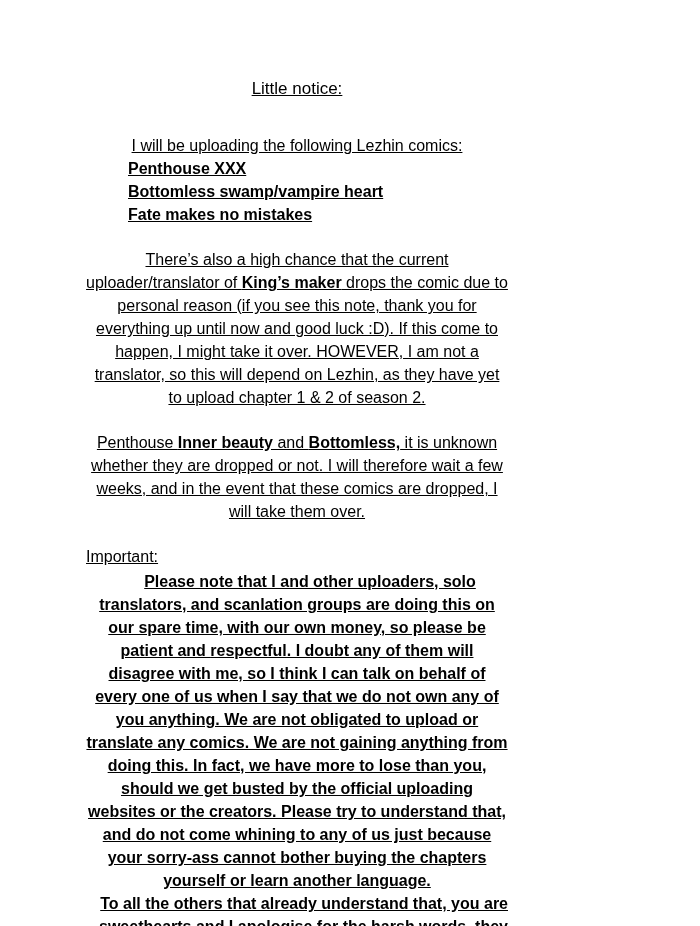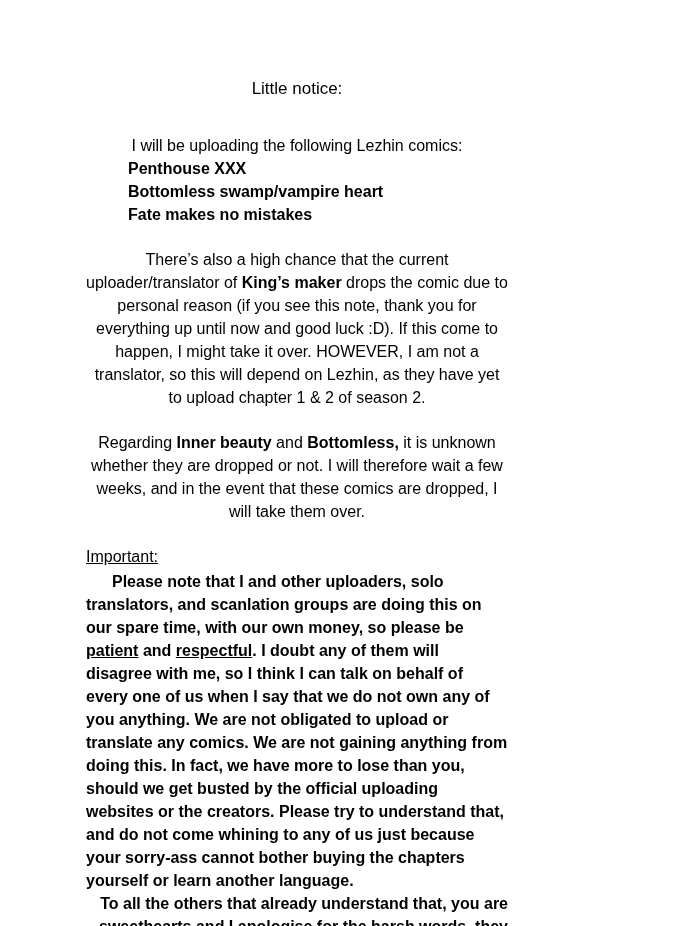--- a/index.html
+++ b/index.html
@@ -13,20 +13,21 @@
     font-family: "Liberation Sans", sans-serif;
     color: #000000;
     overflow: hidden;
   }
   .page {
     position: relative;
     width: 580px;
     height: 926px;
     box-sizing: border-box;
     padding: 78px 72px 20px 86px;
+    text-decoration: underline;
   }
   .doc-title {
     text-align: center;
     font-size: 17px;
     line-height: 1.3;
     margin: 0 0 34px 0;
     font-weight: normal;
   }
   .para {
     font-size: 16px;
@@ -53,21 +54,21 @@
     font-size: 16px;
     line-height: 23px;
     margin: 0 0 2px 0;
     text-decoration: underline;
     font-weight: normal;
   }
   .important-body {
     font-size: 16px;
     line-height: 23px;
     font-weight: bold;
-    text-align: left;
+    text-align: center;
     margin: 0;
   }
   .important-body .indent {
     display: inline-block;
     width: 26px;
   }
   .kaomoji {
     font-size: 17px;
     line-height: 23px;
     margin: 4px 0 0 0;
@@ -84,21 +85,21 @@
   <p class="para tight">I will be uploading the following Lezhin comics:</p>
 
   <ul class="comic-list">
     <li>Penthouse XXX</li>
     <li>Bottomless swamp/vampire heart</li>
     <li>Fate makes no mistakes</li>
   </ul>
 
   <p class="para"><span>There’s also a high chance that the current uploader/translator of </span><span class="b">King’s maker</span><span> drops the comic due to personal reason (if you see this note, thank you for everything up until now and good luck :D). If this come to happen, I might take it over. HOWEVER, I am not a translator, so this will depend on Lezhin, as they have yet to upload chapter 1 &amp; 2 of season 2.</span></p>
 
-  <p class="para"><span>Regarding </span><span class="b">Inner beauty</span><span> and </span><span class="b">Bottomless,</span><span> it is unknown whether they are dropped or not. I will therefore wait a few weeks, and in the event that these comics are dropped, I will take them over.</span></p>
+  <p class="para"><span>Penthouse </span><span class="b">Inner beauty</span><span> and </span><span class="b">Bottomless,</span><span> it is unknown whether they are dropped or not. I will therefore wait a few weeks, and in the event that these comics are dropped, I will take them over.</span></p>
 
   <p class="important-head">Important:</p>
 
   <p class="important-body"><span class="indent"></span><span>Please note that I and other uploaders, solo translators, and scanlation groups are doing this on our spare time, with our own money, so please be </span><span class="u">patient</span><span> and </span><span class="u">respectful</span><span>. I doubt any of them will disagree with me, so I think I can talk on behalf of every one of us when I say that we do not own any of you anything. We are not obligated to upload or translate any comics. We are not gaining anything from doing this. In fact, we have more to lose than you, should we get busted by the official uploading websites or the creators. Please try to understand that, and do not come whining to any of us just because your sorry-ass cannot bother buying the chapters yourself or learn another language.</span></p>
 
   <p class="important-body" style="text-align:right;">To all the others that already understand that, you are sweethearts and I apologise for the harsh words, they were not meant to you.</p>
 
   <p class="kaomoji">(ツ￣³￣)ツ</p>
 
 </div>

